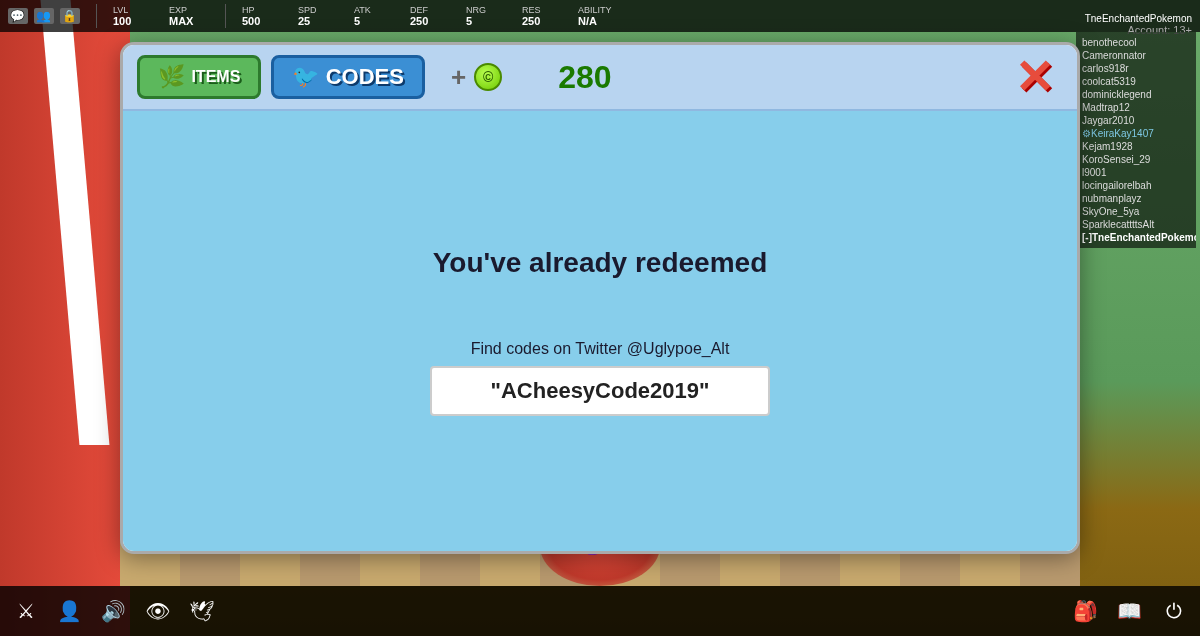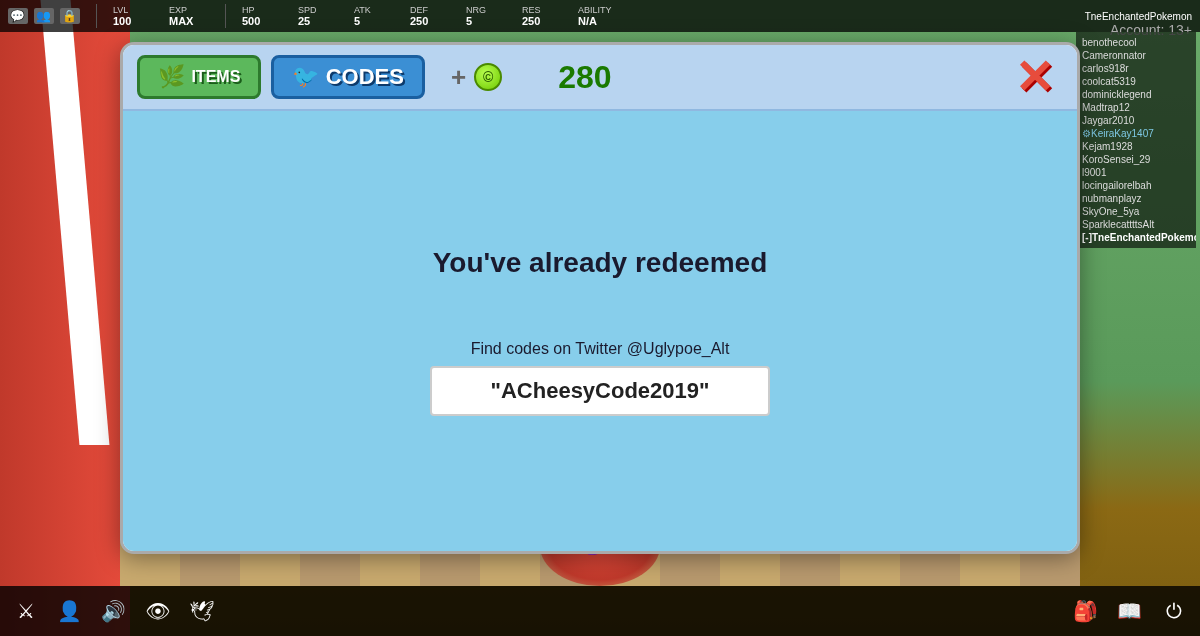--- a/index.html
+++ b/index.html
@@ -103,21 +103,21 @@
     }
 
     .hud-username {
       font-size: 10px;
       color: white;
       font-weight: normal;
       margin-top: 16px;
     }
 
     .hud-account {
-      font-size: 14px;
+      font-size: 11px;
       color: #aaa;
     }
 
     
     .right-sidebar {
       position: absolute;
       top: 32px;
       right: 4px;
       width: 120px;
       background: rgba(0,0,0,0.6);

